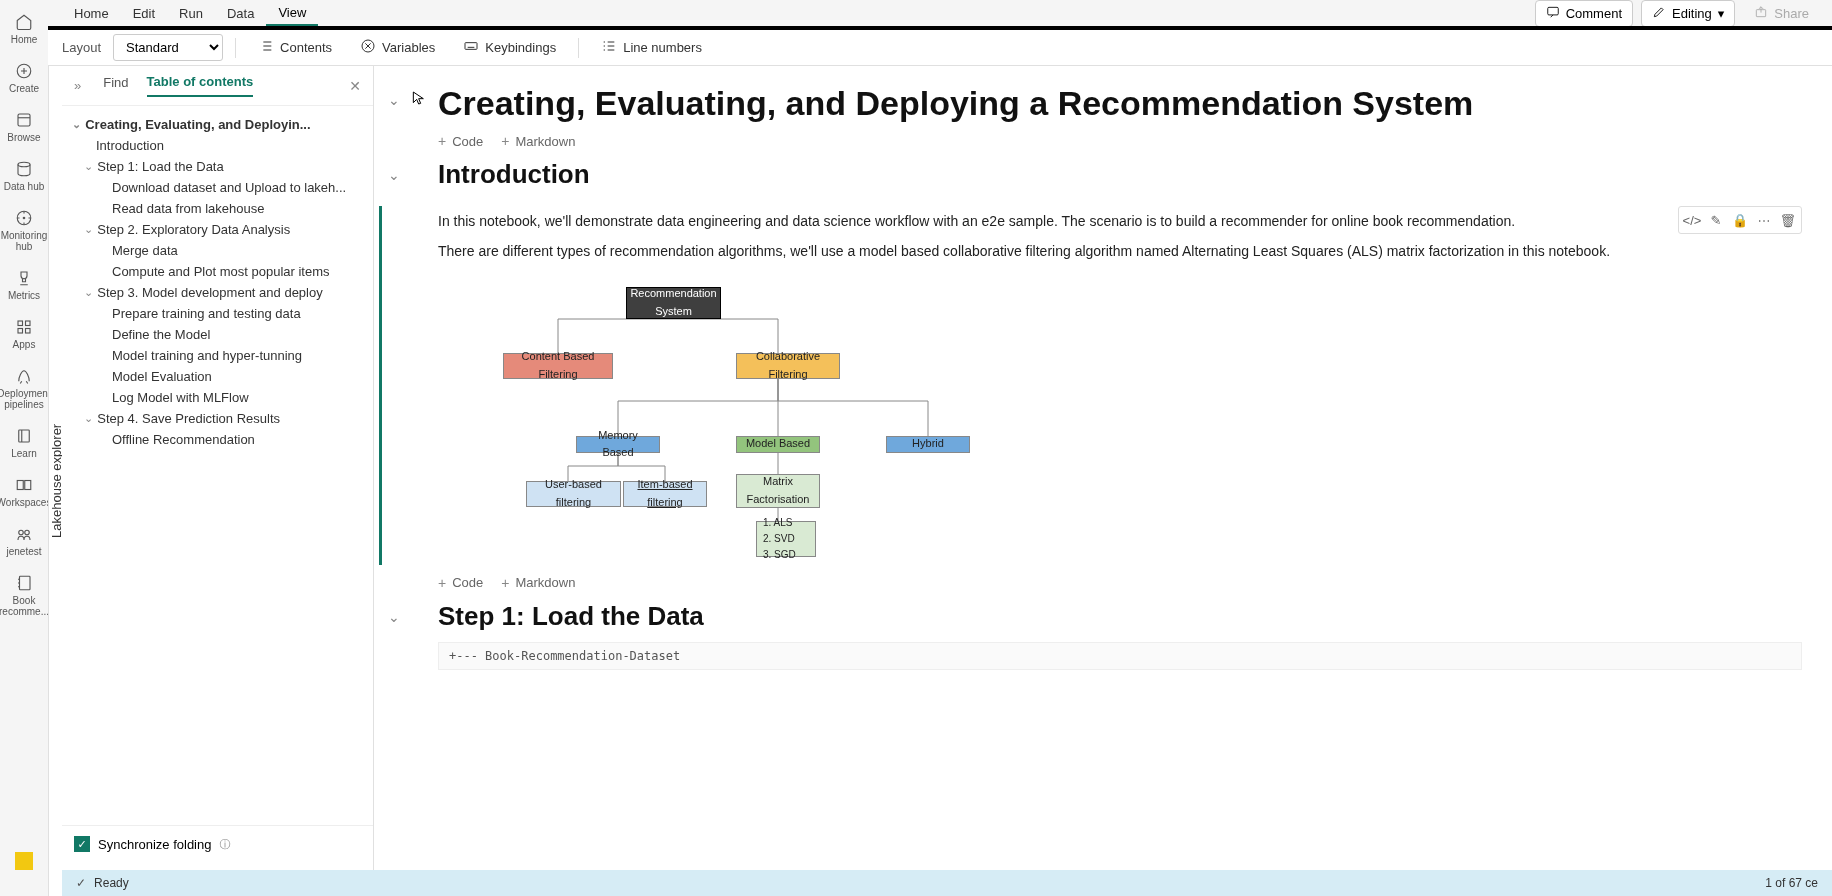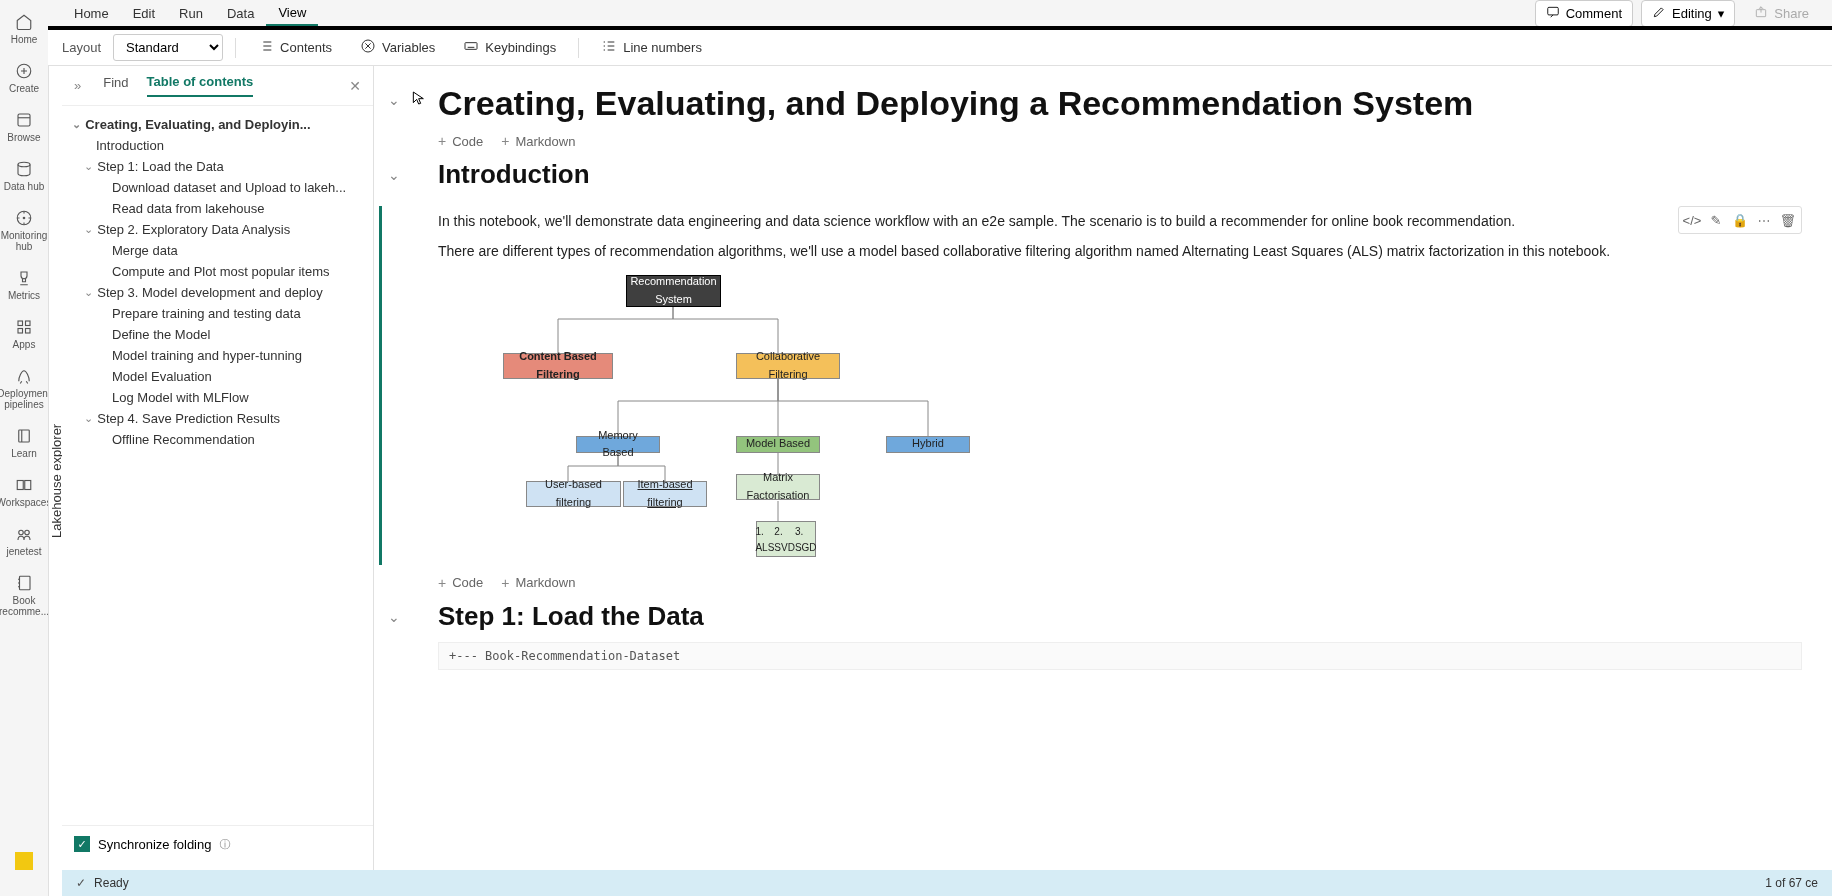--- a/index.html
+++ b/index.html
@@ -72,21 +72,21 @@
 .md-block { font-size: 14px; color: #222; line-height: 1.6; padding: 4px 0; border-left: 3px solid #117865; margin-left: -3px; padding-left: 56px; position: relative; }
 .md-block p { margin-bottom: 8px; }
 
 .cell-toolbar { position: absolute; right: 0; top: 0; display: flex; gap: 2px; border: 1px solid #ddd; border-radius: 3px; padding: 2px; background: #fff; }
 .cell-toolbar .tb-btn { width: 22px; height: 22px; display: flex; align-items: center; justify-content: center; color: #666; cursor: pointer; font-size: 13px; }
 
 
 .diagram { width: 520px; height: 290px; position: relative; margin: 6px 0 0 40px; }
 .box { position: absolute; border: 1px solid #888; font-size: 11px; text-align: center; display: flex; align-items: center; justify-content: center; padding: 2px 6px; }
 .box.root-box { background: #3f3f3f; color: #fff; border-color: #000; }
-.box.red { background: #e58a7a; font-weight: bold; }
+.box.red { background: #e58a7a; }
 .box.yellow { background: #f4c05a; }
 .box.blue { background: #6fa8dc; }
 .box.lightblue { background: #cfe2f3; }
 .box.green { background: #93c47d; }
 .box.lightgreen { background: #d9ead3; }
 svg.lines { position: absolute; left: 0; top: 0; width: 100%; height: 100%; }
 .code-preview { background: #fafafa; border: 1px solid #eee; margin-left: 56px; padding: 6px 10px; font-family: Consolas, monospace; font-size: 12px; color: #555; }
 </style>
 </head>
 <body>
@@ -393,30 +393,30 @@
           <path d="M195 32 L195 48 L80 48 L80 82" stroke="#888" fill="none"></path>
           <path d="M195 32 L195 48 L300 48 L300 82" stroke="#888" fill="none"></path>
           <path d="M300 108 L300 130 L140 130 L140 165" stroke="#888" fill="none"></path>
           <path d="M300 108 L300 165" stroke="#888" fill="none"></path>
           <path d="M300 108 L300 130 L450 130 L450 165" stroke="#888" fill="none"></path>
           <path d="M140 182 L140 195 L90 195 L90 210" stroke="#888" fill="none"></path>
           <path d="M140 182 L140 195 L187 195 L187 210" stroke="#888" fill="none"></path>
           <path d="M300 182 L300 210" stroke="#888" fill="none"></path>
           <path d="M300 230 L300 250" stroke="#888" fill="none"></path>
         </svg>
-        <div class="box root-box" style="left:148px;top:4px;width:95px;height:32px;">Recommendation System</div>
+        <div class="box root-box" style="left:148px;top:16px;width:95px;height:32px;">Recommendation System</div>
         <div class="box red" style="left:25px;top:82px;width:110px;height:26px;">Content Based Filtering</div>
         <div class="box yellow" style="left:258px;top:82px;width:104px;height:26px;">Collaborative Filtering</div>
         <div class="box blue" style="left:98px;top:165px;width:84px;height:17px;">Memory Based</div>
         <div class="box green" style="left:258px;top:165px;width:84px;height:17px;">Model Based</div>
         <div class="box blue" style="left:408px;top:165px;width:84px;height:17px;">Hybrid</div>
         <div class="box lightblue" style="left:48px;top:210px;width:95px;height:26px;">User-based filtering</div>
         <div class="box lightblue" style="left:145px;top:210px;width:84px;height:26px;text-decoration:underline;">Item-based filtering</div>
-        <div class="box lightgreen" style="left:258px;top:203px;width:84px;height:26px;">Matrix Factorisation</div>
-        <div class="box lightgreen" style="left:278px;top:250px;width:60px;height:36px;flex-direction:row;font-size:10px;text-align:left;align-items:flex-start;">
+        <div class="box lightgreen" style="left:258px;top:203px;width:84px;height:34px;">Matrix Factorisation</div>
+        <div class="box lightgreen" style="left:278px;top:250px;width:60px;height:36px;flex-direction:column;font-size:10px;text-align:left;align-items:flex-start;">
           <span>1. ALS</span>
           <span>2. SVD</span>
           <span>3. SGD</span>
         </div>
       </div>
     </div>
   </div>
 
   <div class="add-row">
     <div class="add-btn">

